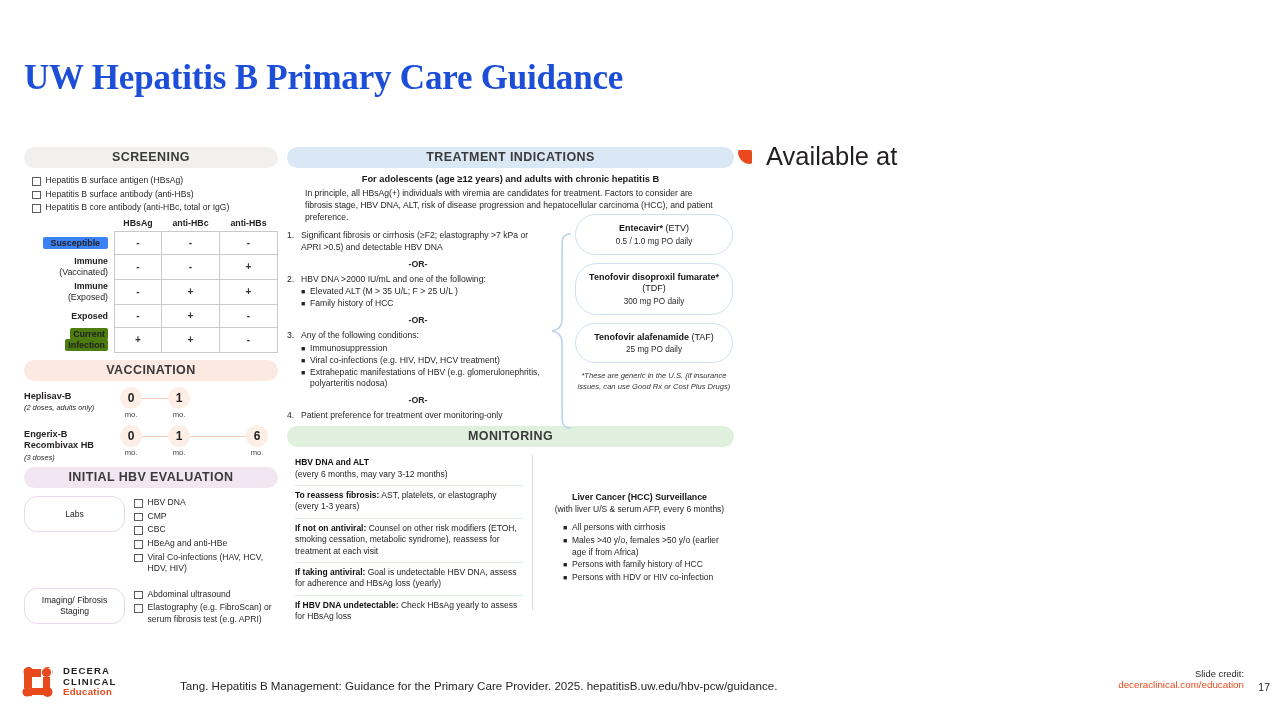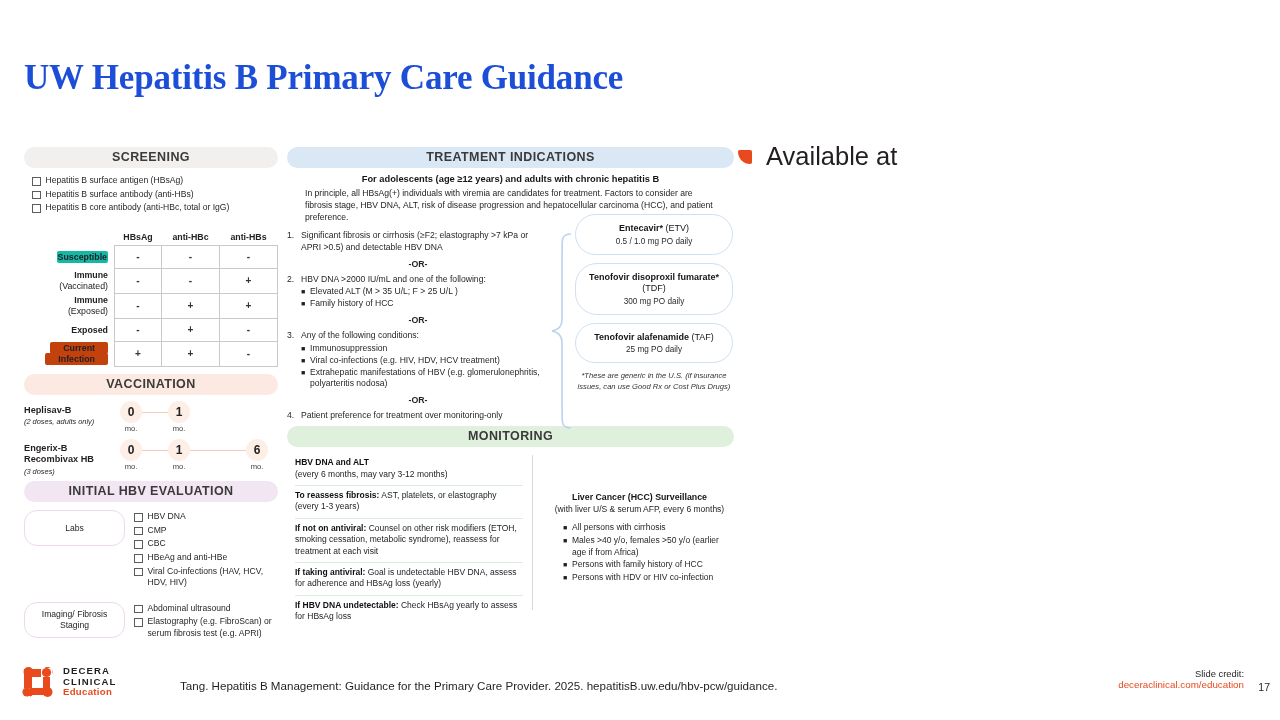--- a/index.html
+++ b/index.html
@@ -35,36 +35,36 @@
 
   .chk-list{ margin:7px 0 0 8px; }
   .chk-row{ display:flex; align-items:flex-start; font-size:8.6px; line-height:11.6px; margin-bottom:2px;}
   .chkbox{
     width:6.5px; height:6.5px; border:1px solid #5c5c5c;
     margin:2px 5px 0 0; flex:0 0 auto; background:#fff;
   }
 
   
   table.screen{
-    border-collapse:collapse; margin:16px 0 0 0; width:254px;
+    border-collapse:collapse; margin:2px 0 0 0; width:254px;
     font-size:8.6px;
   }
   table.screen td, table.screen th{ border:1px solid #c9c9c9; }
   table.screen th{
     border:none; font-size:8.8px; font-weight:bold; text-align:center;
     padding:2px 0 3px 0; color:#222;
   }
   table.screen th.rowhdr-blank{ border:none; width:84px; }
   table.screen td.rowlabel{
     border:none; text-align:right; font-weight:bold; font-size:8.8px;
     padding:2px 6px 2px 0; width:84px; line-height:10.5px; color:#222;
   }
   table.screen td.val{ text-align:center; font-size:10px; font-weight:bold; color:#333; height:20px;}
-  .hl-peach{ background:#14b8a6; border-radius:2px; padding:1px 1px; }
-  .hl-pink{ background:#c2410c; border-radius:2px; padding:1px 13px;text-align:right; }
+  .hl-peach{ background:#3b82f6; border-radius:2px; padding:1px 8px; }
+  .hl-pink{ background:#4d7c0f; border-radius:2px; padding:1px 3px;text-align:right; }
   .rl-sub{ font-weight:normal; }
 
   
   .vacc-block{ margin-top:6px; position:relative; }
   .vacc-row{ display:flex; align-items:flex-start; margin-bottom:4px; }
   .vacc-name{ width:96px; font-size:9.2px; font-weight:bold; line-height:11.5px; padding-top:4px;}
   .vacc-name .sub{ font-weight:normal; font-style:italic; font-size:7.4px; display:block; }
   .dose-track{ position:relative; flex:1; height:34px; }
   .dose-line{ position:absolute; top:11px; height:1.5px; background:#f3cdb8; }
   .dose{

